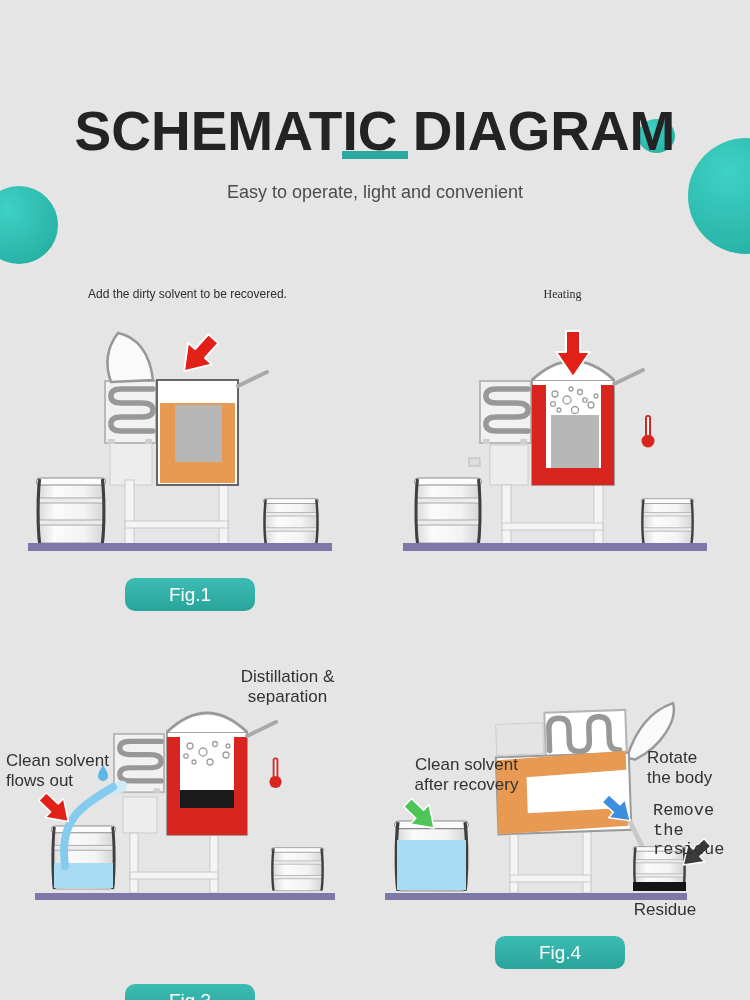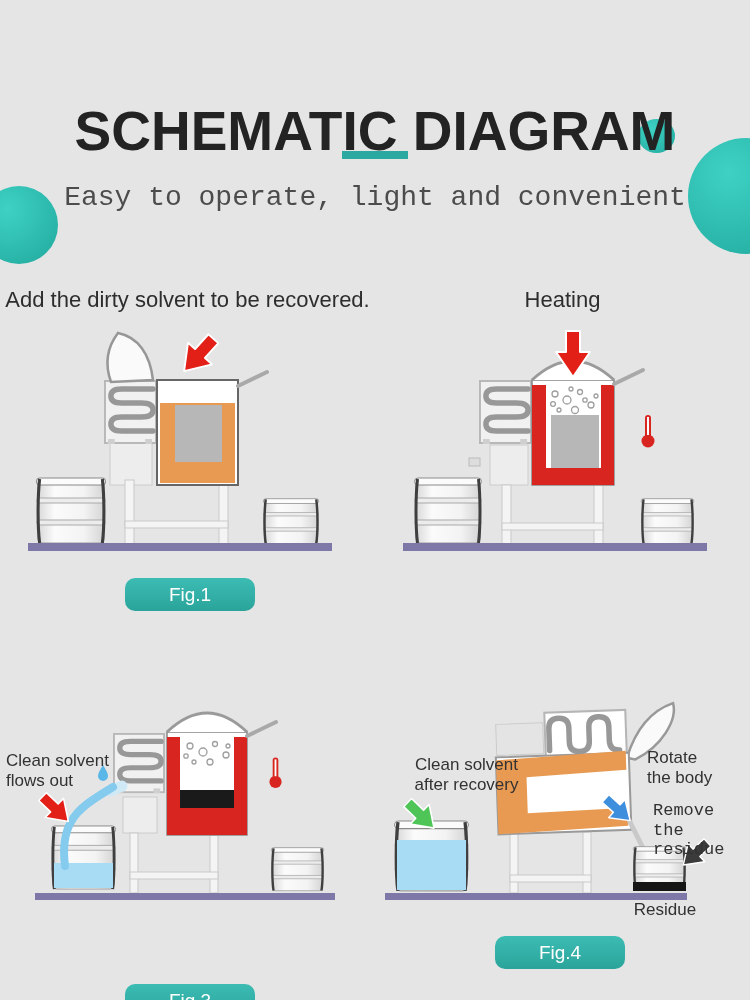--- a/index.html
+++ b/index.html
@@ -9,25 +9,25 @@
   .circle{position:absolute;border-radius:50%;
           background:radial-gradient(circle at 35% 30%, #3ed2c4, #21a89d);}
   .circle.left{left:-20px;top:186px;width:78px;height:78px;}
   .circle.small{left:638px;top:119px;width:37px;height:34px;}
   .circle.big{left:688px;top:138px;width:116px;height:116px;}
   
   .title{position:absolute;left:0;right:0;top:62px;text-align:center;
          font-size:55px;font-weight:800;letter-spacing:0px;color:#232323;}
   .divider{position:absolute;left:342px;top:151px;width:66px;height:8px;background:#2aa9a1;}
   .subtitle{position:absolute;left:0;right:0;top:182px;text-align:center;
-            font-size:28px;font-weight:500;color:#4c4c4c;font-family:Liberation Mono, monospace;}
+            font-size:18px;font-weight:500;color:#4c4c4c;}
   
   .fig{position:absolute;width:375px;}
   .fig .caption{position:absolute;left:0;right:0;top:2px;text-align:center;
-                font-size:22px;font-weight:500;color:#2d2d2d;}
+                font-size:12px;font-weight:500;color:#2d2d2d;}
   .fig svg.illu{position:absolute;left:0;}
   .figtag{position:absolute;width:130px;height:33px;border-radius:10px;
           background:linear-gradient(180deg,#3cbcb3,#2aa49b);
           color:#ffffff;font-size:19px;font-weight:500;text-align:center;line-height:33px;}
   .olabel{position:absolute;font-size:17px;font-weight:500;color:#323232;
           line-height:1.15;white-space:pre-line;}
   .olabel.center{text-align:center;}
 </style>
 </head>
 <body>
@@ -96,21 +96,21 @@
       <g transform="translate(214,28) rotate(42) scale(0.95)">
         <use href="#arrow" x="-18" y="0" width="36" height="48" style="color:#e32017"></use>
       </g>
       <use href="#barrel" x="35" y="167" width="72" height="68"></use>
       <use href="#barrel" x="262" y="188" width="58" height="47"></use>
       <rect x="28" y="233" width="304" height="8" fill="#7d78a8"></rect>
     </svg>
     <div class="figtag" style="left:125px;top:293px;">Fig.1</div>
   </section>
 
-  <section class="fig" style="left:375px;top:285px;height:330px;">
+  <section class="fig" style="left:375px;top:285px;height:330px;font-family:Liberation Serif, serif;">
     <div class="caption">Heating</div>
     <svg class="illu" style="top:25px" width="375" height="250" viewBox="0 0 375 250">
       <g>
         <rect x="115" y="135" width="38" height="40" fill="#ededed" stroke="#cccccc"></rect>
         <rect x="127" y="175" width="9" height="59" fill="#f4f4f4" stroke="#c9c9c9"></rect>
         <rect x="219" y="173" width="9" height="61" fill="#f4f4f4" stroke="#c9c9c9"></rect>
         <rect x="127" y="213" width="101" height="7" fill="#f4f4f4" stroke="#c9c9c9"></rect>
       </g>
       <rect x="94" y="148" width="11" height="8" fill="#dddddd" stroke="#bbbbbb"></rect>
       <use href="#coilbox" x="104" y="70" width="53" height="66"></use>
@@ -174,20 +174,22 @@
       <rect x="54" y="213" width="59" height="25" fill="#a8dbf4"></rect>
       <path d="M122,136 L110,141" stroke="#cfe9f7" stroke-width="11" stroke-linecap="round"></path>
       <path d="M113,137 C95,148 78,158 71,172 C64,184 63,200 65,216" fill="none" stroke="#85cbee" stroke-width="8" stroke-linecap="round"></path>
       <path d="M103,115 C106,120 108,123 108,126 A5,5 0 1 1 98,126 C98,123 100,120 103,115 Z" fill="#5bb7e8"></path>
       <g transform="translate(42,146) rotate(-46) scale(0.78)">
         <use href="#arrow" x="-18" y="0" width="36" height="48" style="color:#e32017"></use>
       </g>
       <use href="#barrel" x="270" y="197" width="55" height="45"></use>
       <rect x="35" y="243" width="300" height="7" fill="#7d78a8"></rect>
     </svg>
+    <div class="olabel center" style="left:225px;top:17px;width:125px;">Distillation &amp;
+separation</div>
     <div class="olabel" style="left:6px;top:101px;width:135px;">Clean solvent
 flows out</div>
     <div class="figtag" style="left:125px;top:286px;margin-top:48px;">Fig.3</div>
   </section>
 
   <section class="fig" style="left:375px;top:650px;height:340px;">
     <svg class="illu" style="top:0" width="375" height="260" viewBox="0 0 375 260">
       <g>
         <rect x="135" y="182" width="8" height="61" fill="#f4f4f4" stroke="#c9c9c9"></rect>
         <rect x="208" y="182" width="8" height="61" fill="#f4f4f4" stroke="#c9c9c9"></rect>

